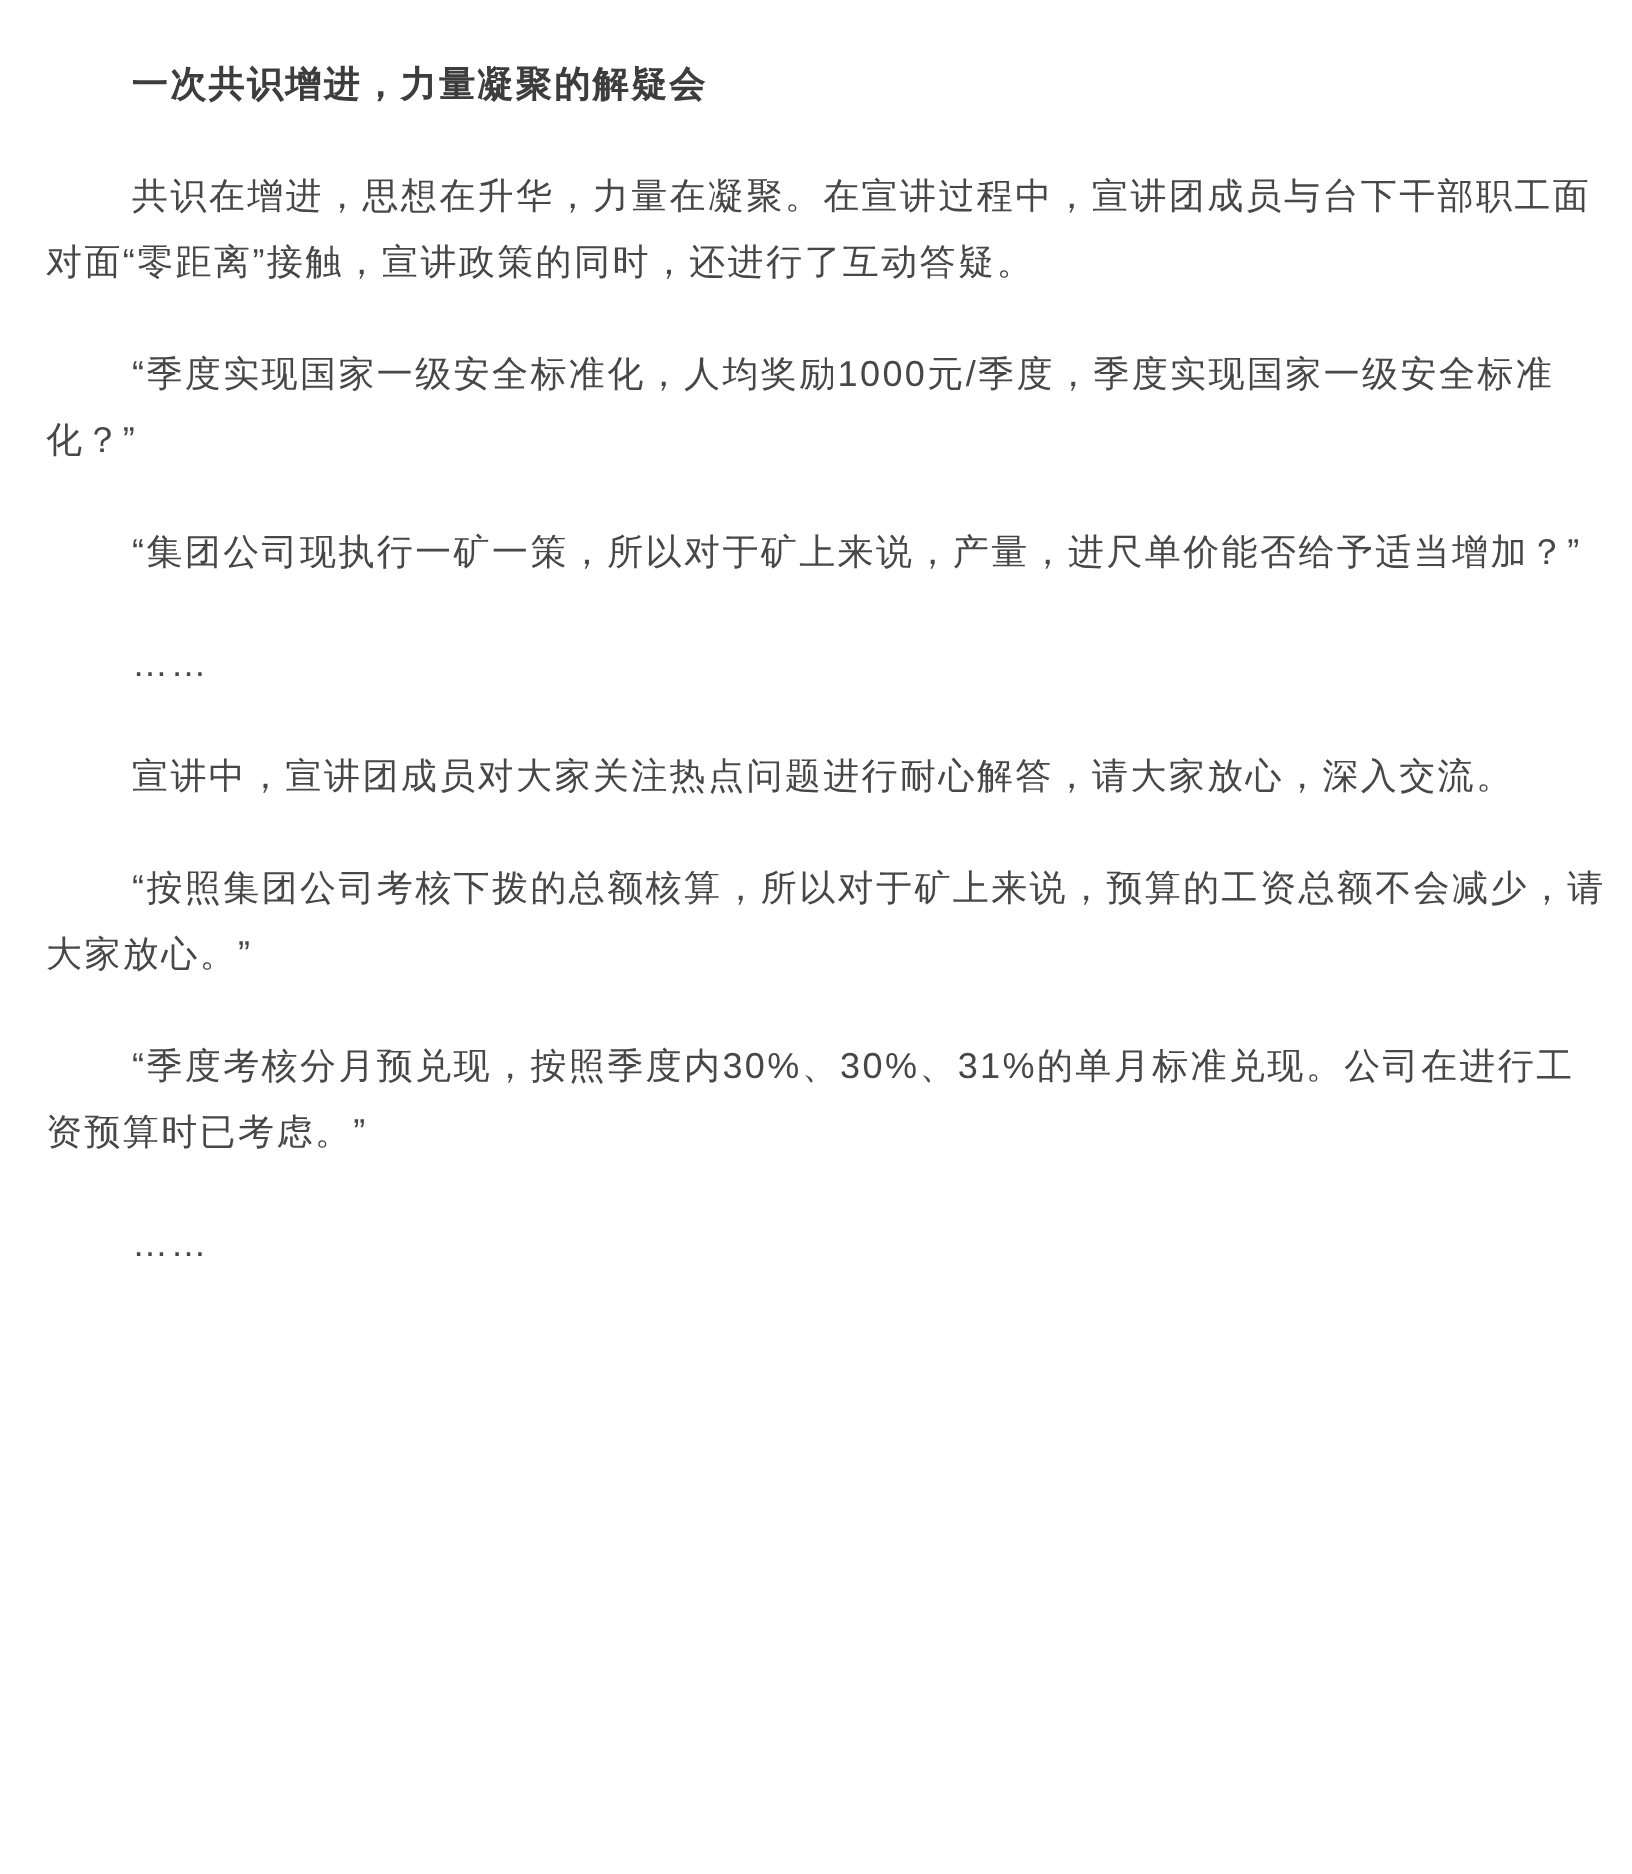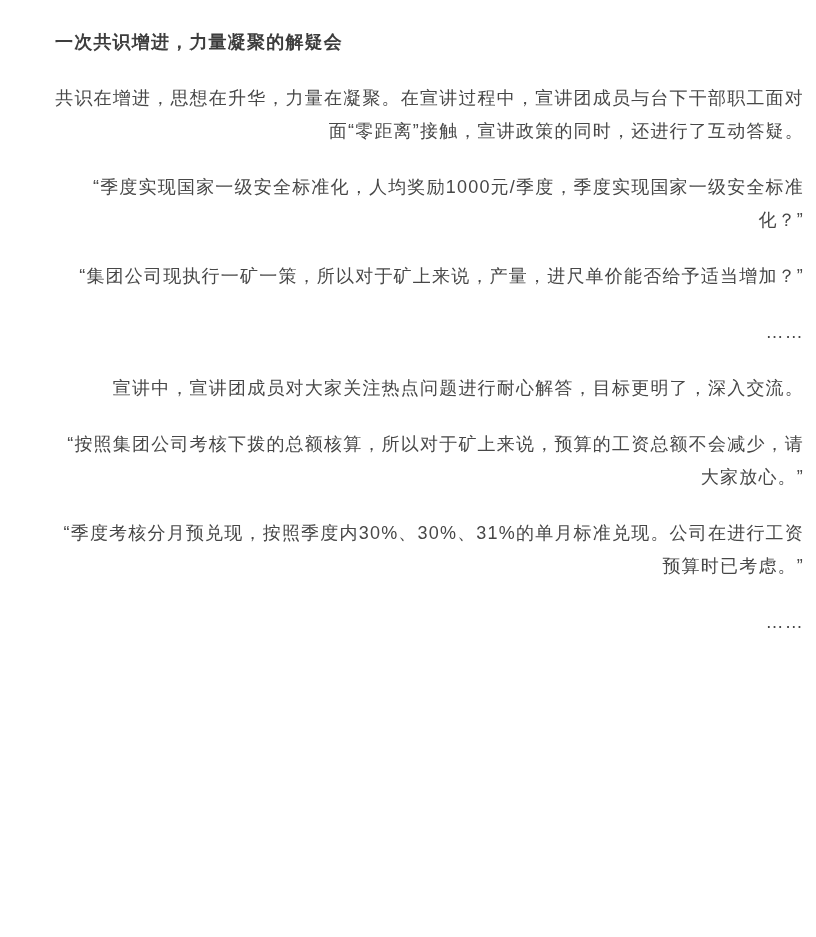--- a/index.html
+++ b/index.html
@@ -9,58 +9,58 @@
   }
   body {
     width: 816px;
     height: 937px;
     overflow: hidden;
     font-family: "Liberation Sans", sans-serif;
   }
   .article {
     box-sizing: border-box;
     width: 816px;
-    padding: 26px 12px 30px 12px;
+    padding: 26px 12px 30px 23px;
   }
   .article-title {
     font-size: 18px;
     line-height: 33px;
     letter-spacing: 1.2px;
     font-weight: bold;
     color: #3d3d3d;
     text-indent: 43px;
     margin: 0 0 23px 0;
   }
   .article-paragraph {
     font-size: 18px;
     line-height: 33px;
     letter-spacing: 1.2px;
     color: #474747;
     text-indent: 43px;
-    text-align: right;
+    text-align: left;
     word-break: break-all;
     margin: 0 0 23px 0;
   }
 </style>
 </head>
 <body>
 
 <div class="article">
   <h2 class="article-title">一次共识增进，力量凝聚的解疑会</h2>
 
   <p class="article-paragraph">共识在增进，思想在升华，力量在凝聚。在宣讲过程中，宣讲团成员与台下干部职工面对面“零距离”接触，宣讲政策的同时，还进行了互动答疑。</p>
 
 
   <p class="article-paragraph">“季度实现国家一级安全标准化，人均奖励1000元/季度，季度实现国家一级安全标准化？”</p>
 
   <p class="article-paragraph">“集团公司现执行一矿一策，所以对于矿上来说，产量，进尺单价能否给予适当增加？”</p>
 
   <p class="article-paragraph">……</p>
 
-  <p class="article-paragraph">宣讲中，宣讲团成员对大家关注热点问题进行耐心解答，目标更明了，深入交流。</p>
+  <p class="article-paragraph">宣讲中，宣讲团成员对大家关注热点问题进行耐心解答，请大家放心，深入交流。</p>
 
   <p class="article-paragraph">“按照集团公司考核下拨的总额核算，所以对于矿上来说，预算的工资总额不会减少，请大家放心。”</p>
 
   <p class="article-paragraph">“季度考核分月预兑现，按照季度内30%、30%、31%的单月标准兑现。公司在进行工资预算时已考虑。”</p>
 
   <p class="article-paragraph">……</p>
 
 </div>
 
 </body></html>

